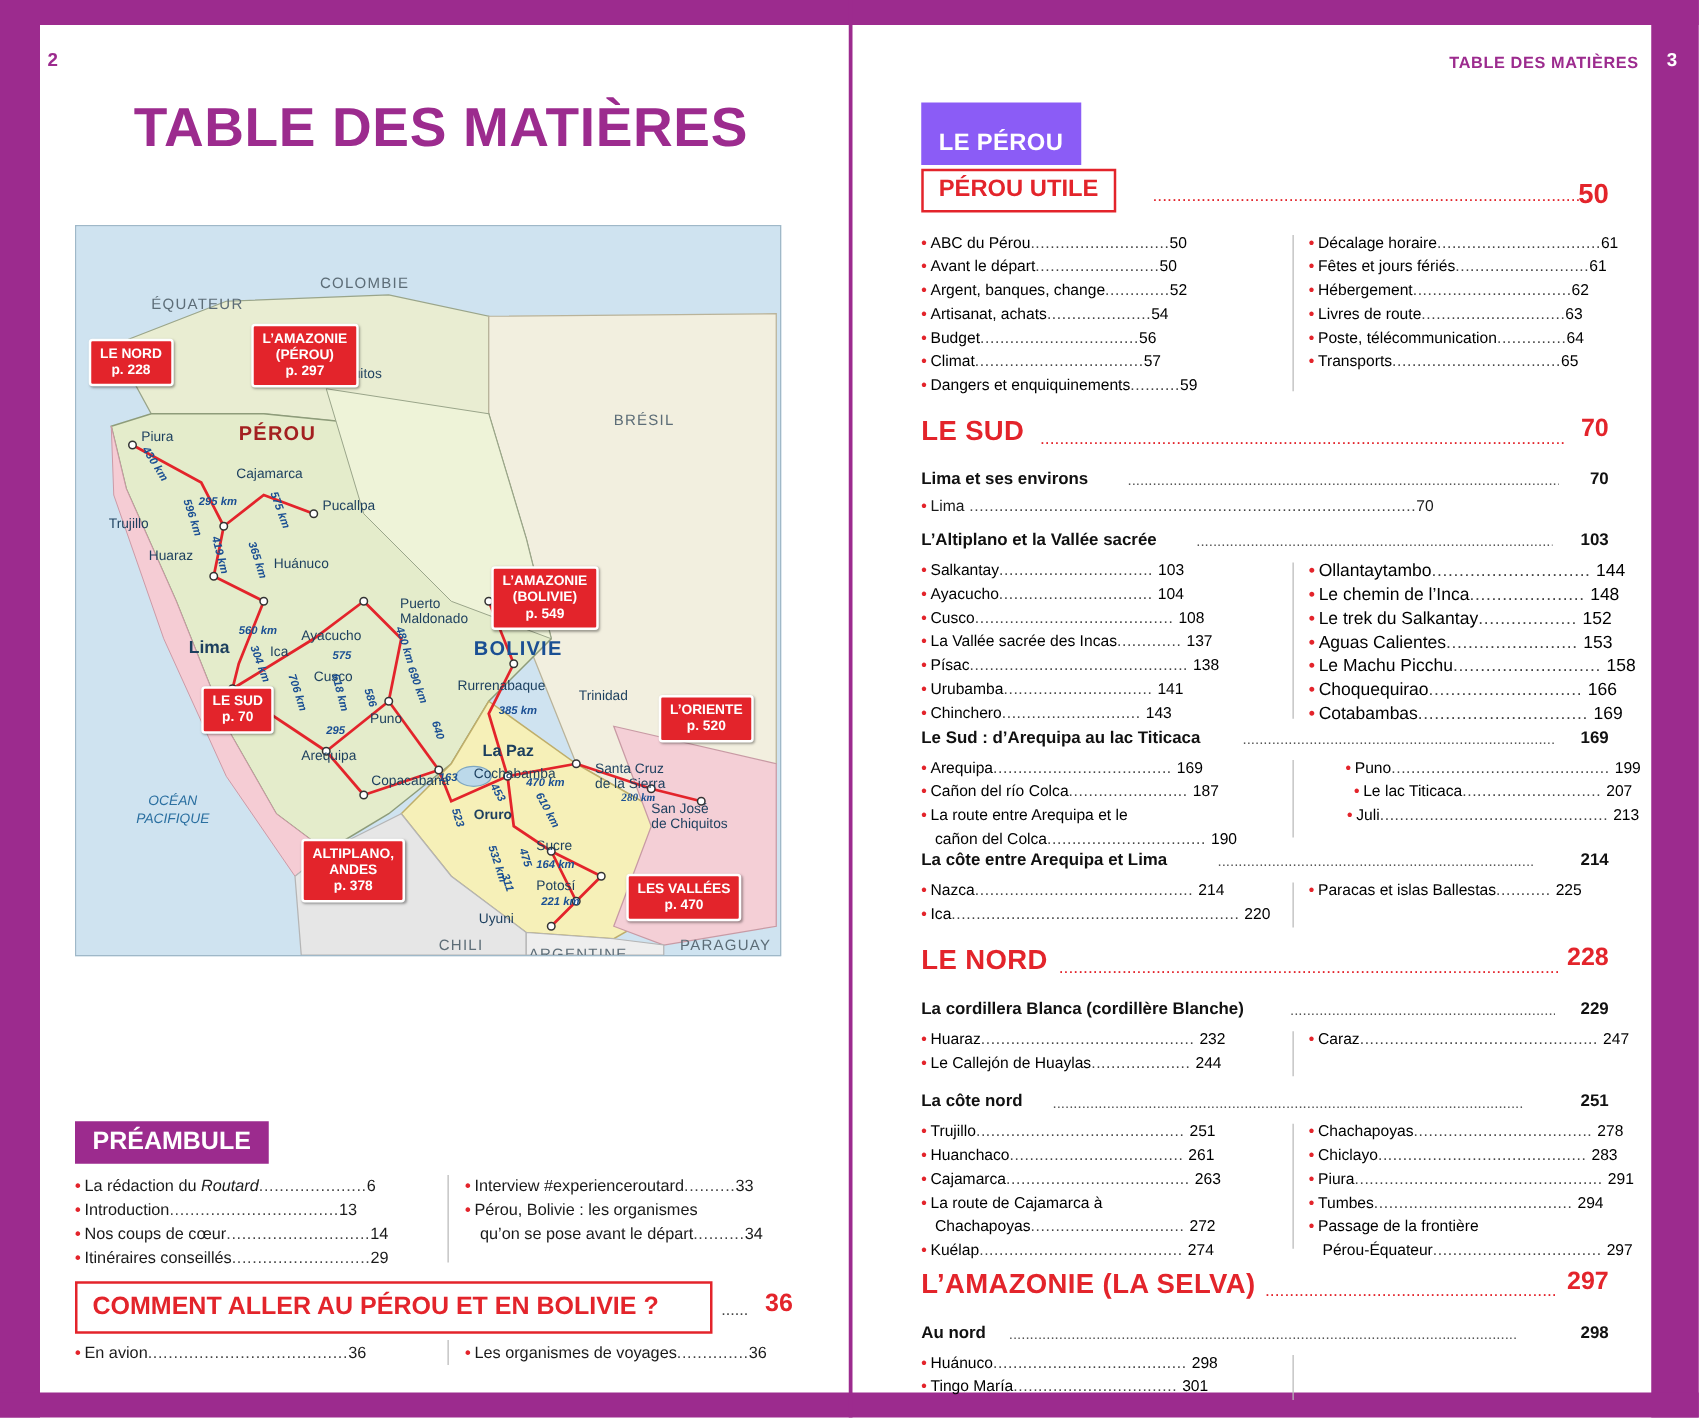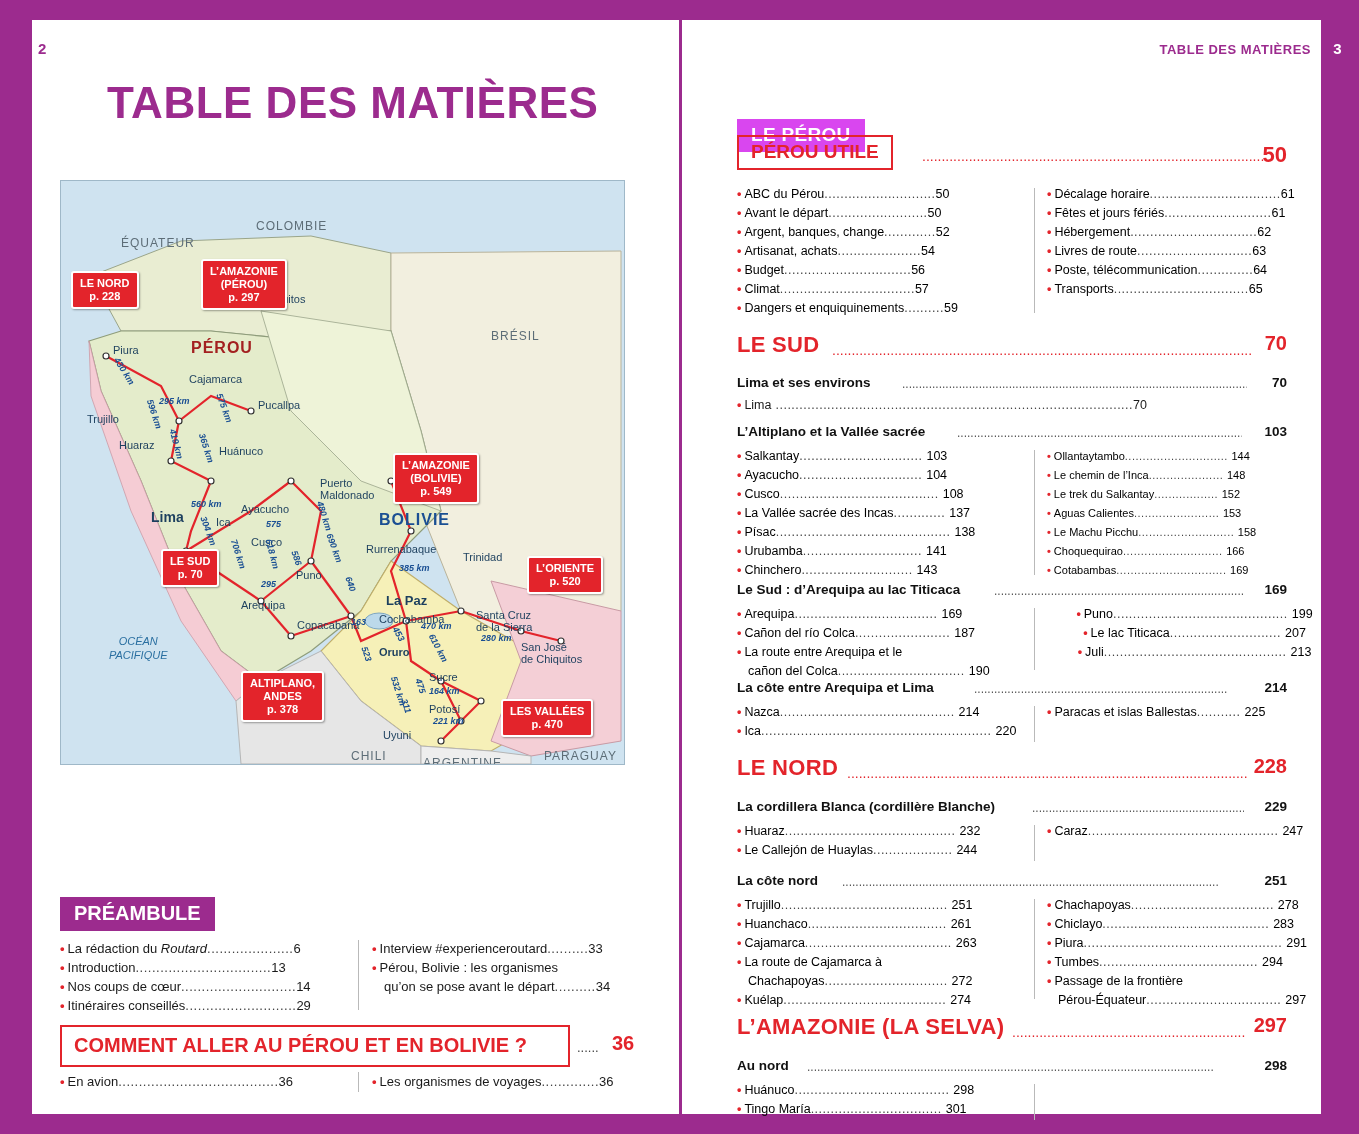--- a/index.html
+++ b/index.html
@@ -64,22 +64,22 @@
     position:absolute; left:55px; top:1028px; width:520px;
     border:2px solid #e3242b; padding:7px 12px 8px 12px;
     font-size:20px; font-weight:bold; color:#e3242b;
   }
   .comment-page { position:absolute; left:600px; top:1034px; font-size:20px; font-weight:bold; color:#e3242b; }
   .comment-dots { position:absolute; left:578px; top:1040px; font-size:13px; color:#444; }
 
   
   .right-page { position:absolute; left:682px; top:20px; width:639px; height:1094px; }
   .tag-red {
-    position:absolute; background:#d946ef; color:#ffffff; font-weight:bold;
-    font-size:19px; padding:5px 14px 6px 14px; letter-spacing:.3px;margin-top:37px;
+    position:absolute; background:#8b5cf6; color:#ffffff; font-weight:bold;
+    font-size:19px; padding:22px 14px 6px 14px; letter-spacing:.3px;
   }
   .box-red {
     position:absolute; border:2px solid #e3242b; color:#e3242b; font-weight:bold;
     font-size:19px; padding:4px 12px 5px 12px;
   }
   .h-major { position:absolute; color:#e3242b; font-weight:bold; font-size:22px; letter-spacing:.3px; }
   .h-major-pg { position:absolute; color:#e3242b; font-weight:bold; font-size:20px; text-align:right; }
   .h-sub { position:absolute; color:#111; font-weight:bold; font-size:13.5px; }
   .h-sub-pg { position:absolute; color:#111; font-weight:bold; font-size:13.5px; text-align:right; }
   .dots-major { position:absolute; color:#e3242b; font-size:14px; overflow:hidden; white-space:nowrap; }
@@ -227,21 +227,21 @@
     <div class="kmlab" style="left:162px; top:368px; transform:rotate(72deg);">706 km</div>
     <div class="kmlab" style="left:196px; top:368px; transform:rotate(75deg);">618 km</div>
     <div class="kmlab" style="left:228px; top:372px; transform:rotate(72deg);">586</div>
     <div class="kmlab" style="left:258px; top:362px; transform:rotate(70deg);">690 km</div>
     <div class="kmlab" style="left:200px; top:398px;">295</div>
     <div class="kmlab" style="left:338px; top:382px;">385 km</div>
     <div class="kmlab" style="left:282px; top:398px; transform:rotate(72deg);">640</div>
     <div class="kmlab" style="left:290px; top:436px;">163</div>
     <div class="kmlab" style="left:330px; top:448px; transform:rotate(60deg);">453</div>
     <div class="kmlab" style="left:360px; top:440px;">470 km</div>
-    <div class="kmlab" style="left:420px; top:452px;">280 km</div>
+    <div class="kmlab" style="left:436px; top:452px;font-family:Liberation Serif, serif;">280 km</div>
     <div class="kmlab" style="left:322px; top:505px; transform:rotate(72deg);">532 km</div>
     <div class="kmlab" style="left:362px; top:462px; transform:rotate(62deg);">610 km</div>
     <div class="kmlab" style="left:298px; top:468px; transform:rotate(72deg);">523</div>
     <div class="kmlab" style="left:352px; top:500px; transform:rotate(72deg);">475</div>
     <div class="kmlab" style="left:338px; top:520px; transform:rotate(72deg);">311</div>
     <div class="kmlab" style="left:368px; top:505px;">164 km</div>
     <div class="kmlab" style="left:372px; top:535px;">221 km</div>
 
     <div class="redbox" style="left:10px; top:90px;">
       <span>LE NORD</span><br>
@@ -362,21 +362,21 @@
   <div style="position:absolute; left:55px; top:427px; width:295px; font-size:12.5px;">
     <div class="entry"><span class="bullet">•</span><span>Salkantay</span><span class="leader">............................... </span><span>103</span></div>
     <div class="entry"><span class="bullet">•</span><span>Ayacucho</span><span class="leader">............................... </span><span>104</span></div>
     <div class="entry"><span class="bullet">•</span><span>Cusco</span><span class="leader">........................................ </span><span>108</span></div>
     <div class="entry"><span class="bullet">•</span><span>La Vallée sacrée des Incas</span><span class="leader">............. </span><span>137</span></div>
     <div class="entry"><span class="bullet">•</span><span>Písac</span><span class="leader">............................................ </span><span>138</span></div>
     <div class="entry"><span class="bullet">•</span><span>Urubamba</span><span class="leader">.............................. </span><span>141</span></div>
     <div class="entry"><span class="bullet">•</span><span>Chinchero</span><span class="leader">............................ </span><span>143</span></div>
   </div>
   <div class="col-div" style="left:352px; top:430px; height:125px;"></div>
-  <div style="position:absolute; left:365px; top:427px; width:295px; font-size:11px;">
+  <div style="position:absolute; left:365px; top:427px; width:295px; font-size:14px;">
     <div class="entry"><span class="bullet">•</span><span>Ollantaytambo</span><span class="leader">............................. </span><span>144</span></div>
     <div class="entry"><span class="bullet">•</span><span>Le chemin de l’Inca</span><span class="leader">..................... </span><span>148</span></div>
     <div class="entry"><span class="bullet">•</span><span>Le trek du Salkantay</span><span class="leader">.................. </span><span>152</span></div>
     <div class="entry"><span class="bullet">•</span><span>Aguas Calientes</span><span class="leader">........................ </span><span>153</span></div>
     <div class="entry"><span class="bullet">•</span><span>Le Machu Picchu</span><span class="leader">........................... </span><span>158</span></div>
     <div class="entry"><span class="bullet">•</span><span>Choquequirao</span><span class="leader">............................ </span><span>166</span></div>
     <div class="entry"><span class="bullet">•</span><span>Cotabambas</span><span class="leader">............................... </span><span>169</span></div>
   </div>
 
   <div class="h-sub" style="left:55px; top:562px;">Le Sud : d’Arequipa au lac Titicaca</div>

